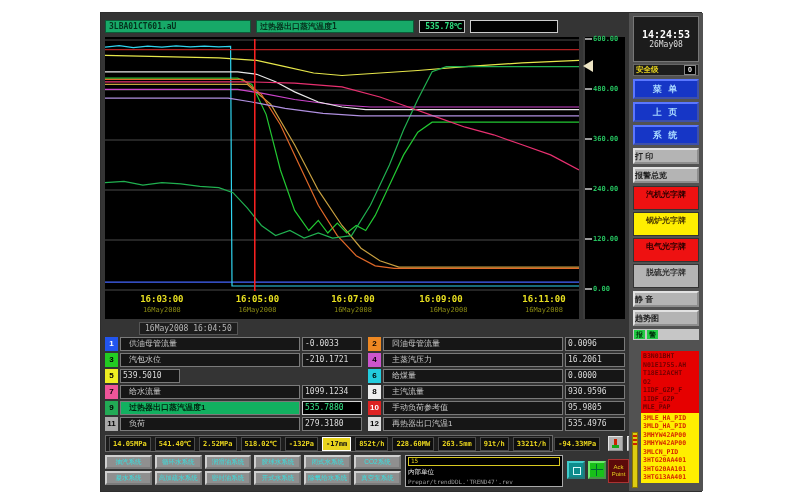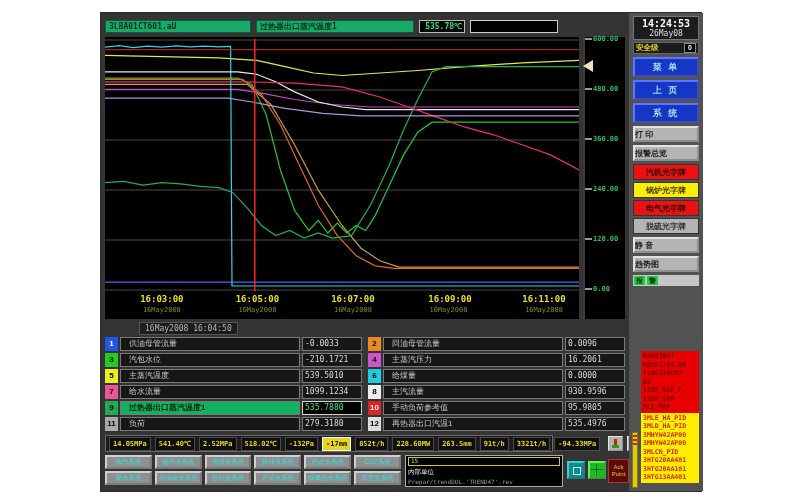--- a/index.html
+++ b/index.html
@@ -86,35 +86,35 @@
   .link-chip .sq{position:absolute;left:4px;top:4px;width:6px;height:6px;border:1px solid #d8f8f8;}
   .grid-chip{position:absolute;left:483px;top:6px;width:18px;height:18px;background:#18c018;
              border:2px outset #70e870;box-sizing:border-box;}
   .grid-chip .gv{position:absolute;left:6px;top:1px;width:1px;height:12px;background:#063;}
   .grid-chip .gh{position:absolute;left:1px;top:6px;width:12px;height:1px;background:#063;}
   .ackpt{position:absolute;left:503px;top:4px;width:21px;height:24px;background:#5c0a0a;
          border:1px solid #a33;color:#e8d41e;font:6px "Liberation Sans",sans-serif;
          line-height:7px;text-align:center;padding-top:4px;box-sizing:border-box;}
   
   .sidebar{position:absolute;left:528px;top:0;width:74px;height:478px;background:#525252;}
-  .clockbox{margin:3px 4px 2px;background:#1c1c1c;border:1px solid #777;text-align:center;padding:1px 0;}
+  .clockbox{margin:3px 4px 2px;background:#1c1c1c;border:1px solid #777;text-align:center;padding:12px 0;}
   .clk{color:#fff;font:bold 10px "DejaVu Sans Mono",monospace;}
   .dat{color:#ddd;font:8px "DejaVu Sans Mono",monospace;}
   .secbar{margin:0 4px 3px;background:#1c1c1c;border:1px solid #666;height:12px;
           display:flex;align-items:flex-start;padding:0 2px;box-sizing:border-box;}
   .seclab{color:#e8d41e;font:bold 7.5px "Liberation Sans",sans-serif;}
   .secval{margin-left:auto;background:#000;border:1px solid #888;color:#fff;
           font:bold 7px "Liberation Sans",sans-serif;padding:0 3px;line-height:8px;}
   .bluebtn{margin:3px 4px;height:20px;background:#1636c6;border:2px outset #5b77ff;
            color:#a8d8ff;font:bold 9px "Liberation Sans",sans-serif;text-align:center;
            line-height:17px;letter-spacing:2px;box-sizing:border-box;}
   .graybtn{margin:3px 4px;height:16px;background:#b4b4b4;border:2px outset #e2e2e2;
            color:#1c1c1c;font:bold 8px "Liberation Sans",sans-serif;
            line-height:13px;box-sizing:border-box;}
-  .ann{margin:2px 4px;height:16px;font:bold 8px "Liberation Sans",sans-serif;
+  .ann{margin:2px 4px;height:24px;font:bold 8px "Liberation Sans",sans-serif;
        text-align:center;line-height:15px;border:1px solid #333;box-sizing:border-box;}
   .ann.red{background:#ee1111;color:#2a0000;}
   .ann.yellow{background:#ffee00;color:#4a3800;}
   .ann.gray{background:#b4b4b4;color:#333;}
   .indic{margin:2px 4px;background:#c6c6c6;height:11px;display:flex;gap:2px;
          padding:1px;box-sizing:border-box;}
   .icell{width:11px;background:#22cc44;color:#00320c;font:bold 7px "Liberation Sans",sans-serif;
          text-align:center;line-height:9px;}
   .alists{position:absolute;left:12px;top:338px;width:58px;border-radius:10px;}
   .redlist{background:#e60000;padding:1px 0 1px 2px;}
@@ -162,21 +162,21 @@
             <polyline points="0.0,59.2 123.2,59.2 146.9,63.0 180.1,69.3 218.0,74.3 256.0,76.9 474.0,76.9" fill="none" stroke="#b090e0" stroke-width="1.2"></polyline>
             <line x1="149.78400000000002" x2="149.78400000000002" y1="0" y2="252" stroke="#ff2222" stroke-width="1.5"></line>
           </svg></div>
       <div class="xaxis" id="xaxis">
           <div class="xt" style="left: 56.88px;">16:03:00</div>
           <div class="xd" style="left: 56.88px;">16May2008</div>
           <div class="xt" style="left: 152.391px;">16:05:00</div>
           <div class="xd" style="left: 152.391px;">16May2008</div>
           <div class="xt" style="left: 247.902px;">16:07:00</div>
           <div class="xd" style="left: 247.902px;">16May2008</div>
-          <div class="xt" style="left: 345px;">16:09:00</div>
+          <div class="xt" style="left: 336px;">16:09:00</div>
           <div class="xd" style="left: 343.413px;">16May2008</div>
           <div class="xt" style="left: 438.924px;">16:11:00</div>
           <div class="xd" style="left: 438.924px;">16May2008</div>
         </div>
     </div>
     <div class="scale" id="scale">
         <div class="ytick" style="top: 1px;"></div>
         <div class="yt" style="top: -2px;">600.00</div>
         <div class="ytick" style="top: 51px;"></div>
         <div class="yt" style="top: 48px;">480.00</div>
@@ -199,21 +199,20 @@
           <span class="lname">供油母管流量</span>
           <span class="lval">-0.0033</span>
         </div>
         <div class="lrow">
           <span class="chip" style="background: rgb(34, 204, 34);">3</span>
           <span class="lname">汽包水位</span>
           <span class="lval">-210.1721</span>
         </div>
         <div class="lrow">
           <span class="chip" style="background: rgb(238, 238, 34);">5</span>
-          <span class="lname">主蒸汽温度</span>
           <span class="lval">539.5010</span>
         </div>
         <div class="lrow">
           <span class="chip" style="background: rgb(238, 85, 153);">7</span>
           <span class="lname">给水流量</span>
           <span class="lval">1099.1234</span>
         </div>
         <div class="lrow hl">
           <span class="chip" style="background: rgb(34, 170, 85);">9</span>
           <span class="lname">过热器出口蒸汽温度1</span>

